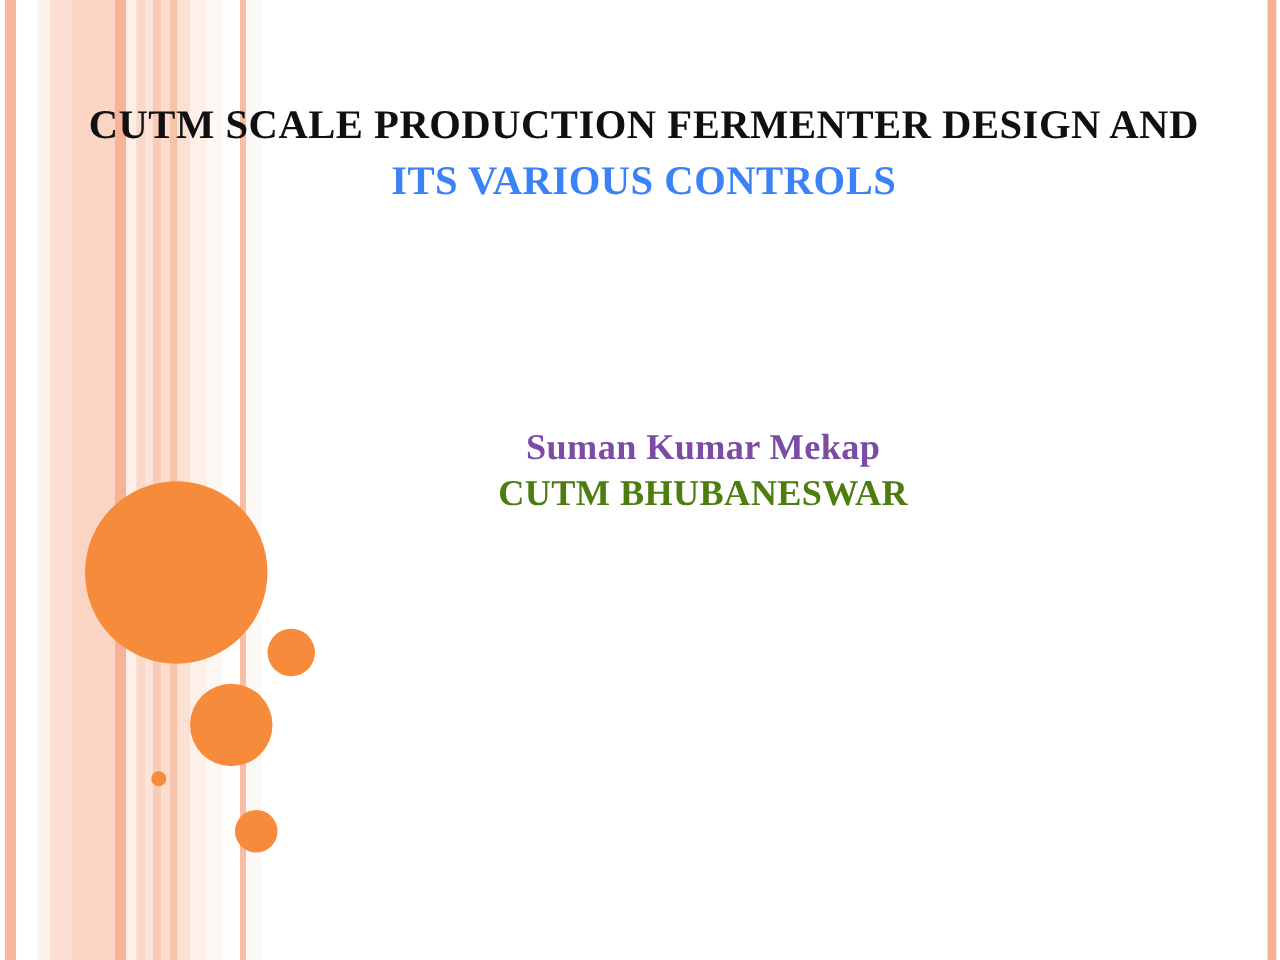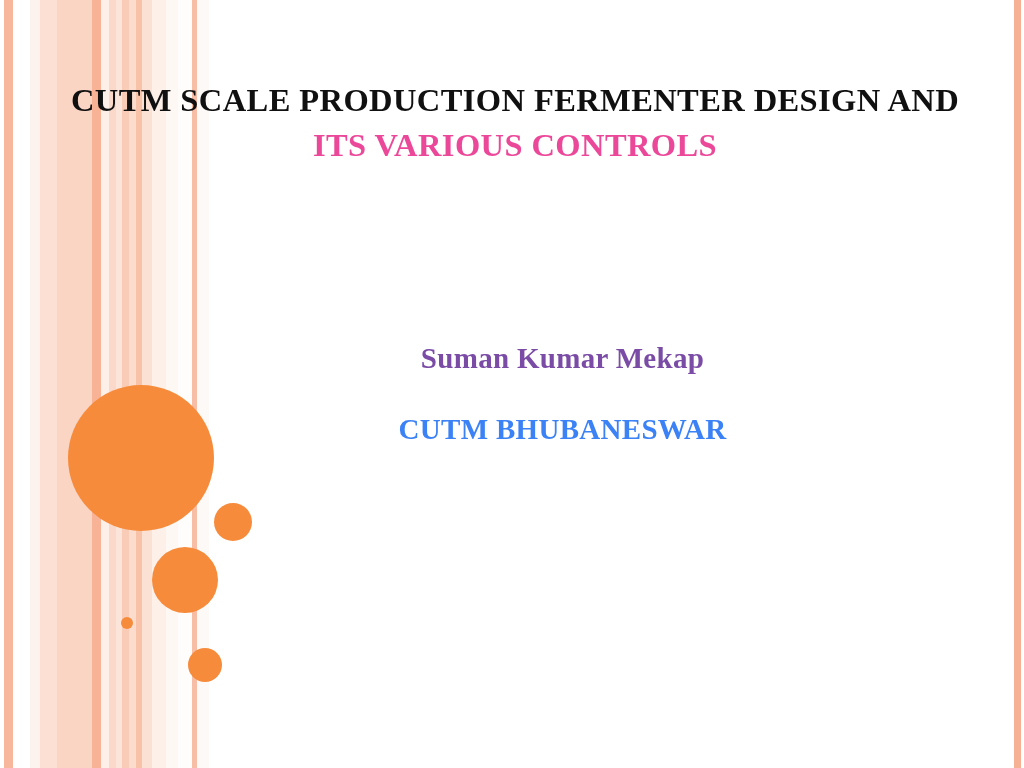--- a/index.html
+++ b/index.html
@@ -112,21 +112,21 @@
   <div>
       <div class="bubble" style="background: rgb(247, 139, 60); left: 68px; top: 385px; width: 146px; height: 146px;"></div>
       <div class="bubble" style="background: rgb(247, 139, 60); left: 214px; top: 503px; width: 38px; height: 38px;"></div>
       <div class="bubble" style="background: rgb(247, 139, 60); left: 152px; top: 547px; width: 66px; height: 66px;"></div>
       <div class="bubble" style="background: rgb(247, 139, 60); left: 121px; top: 617px; width: 12px; height: 12px;"></div>
       <div class="bubble" style="background: rgb(247, 139, 60); left: 188px; top: 648px; width: 34px; height: 34px;"></div>
     </div>
 
   <div class="title-block">
     <div class="title-line" style="color: rgb(16, 16, 16);">CUTM SCALE PRODUCTION FERMENTER DESIGN AND</div>
-    <div class="title-line" style="color: #ec4899; text-align: center;">ITS VARIOUS CONTROLS</div>
+    <div class="title-line" style="color: #3b82f6; text-align: center;">ITS VARIOUS CONTROLS</div>
   </div>
 
   <div class="subtitle-block">
     <div class="subtitle-line" style="color: rgb(122, 76, 166);">Suman Kumar Mekap</div>
-    <div class="subtitle-line" style="color: #3b82f6; margin-top: 34px;">CUTM BHUBANESWAR</div>
+    <div class="subtitle-line" style="color: #4d7c0f;">CUTM BHUBANESWAR</div>
   </div>
 
 </div>
 
 </body></html>

